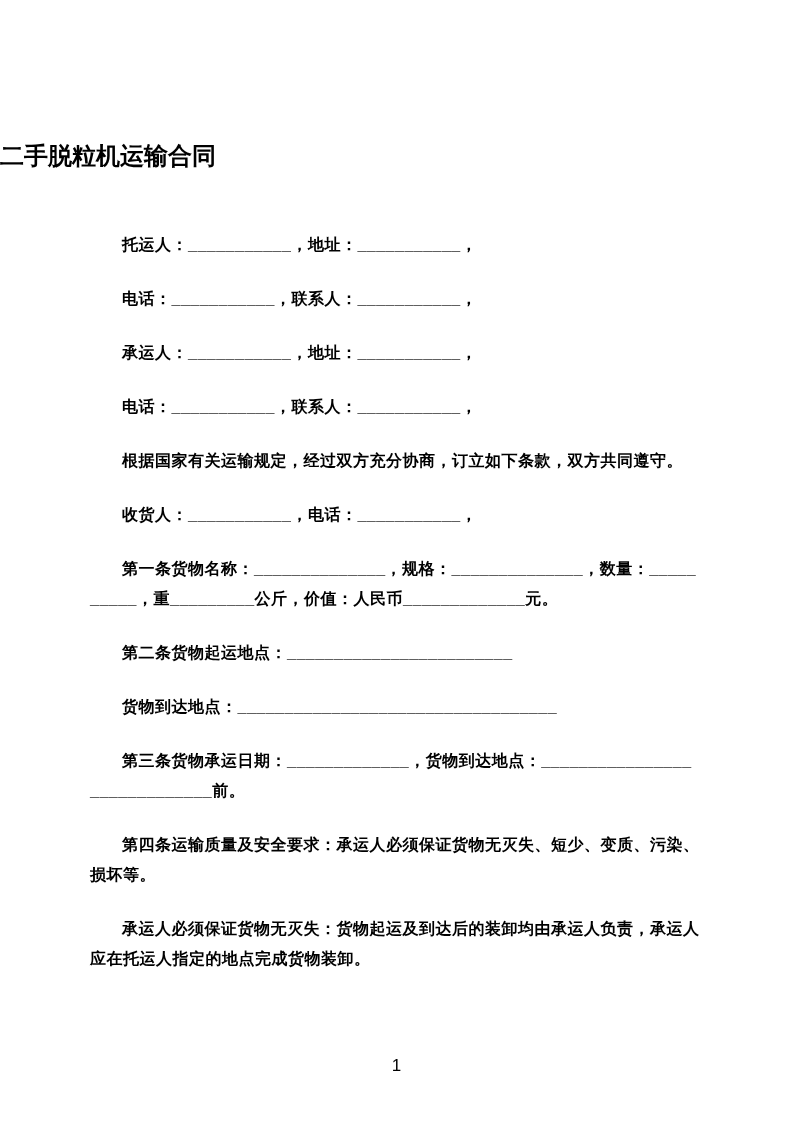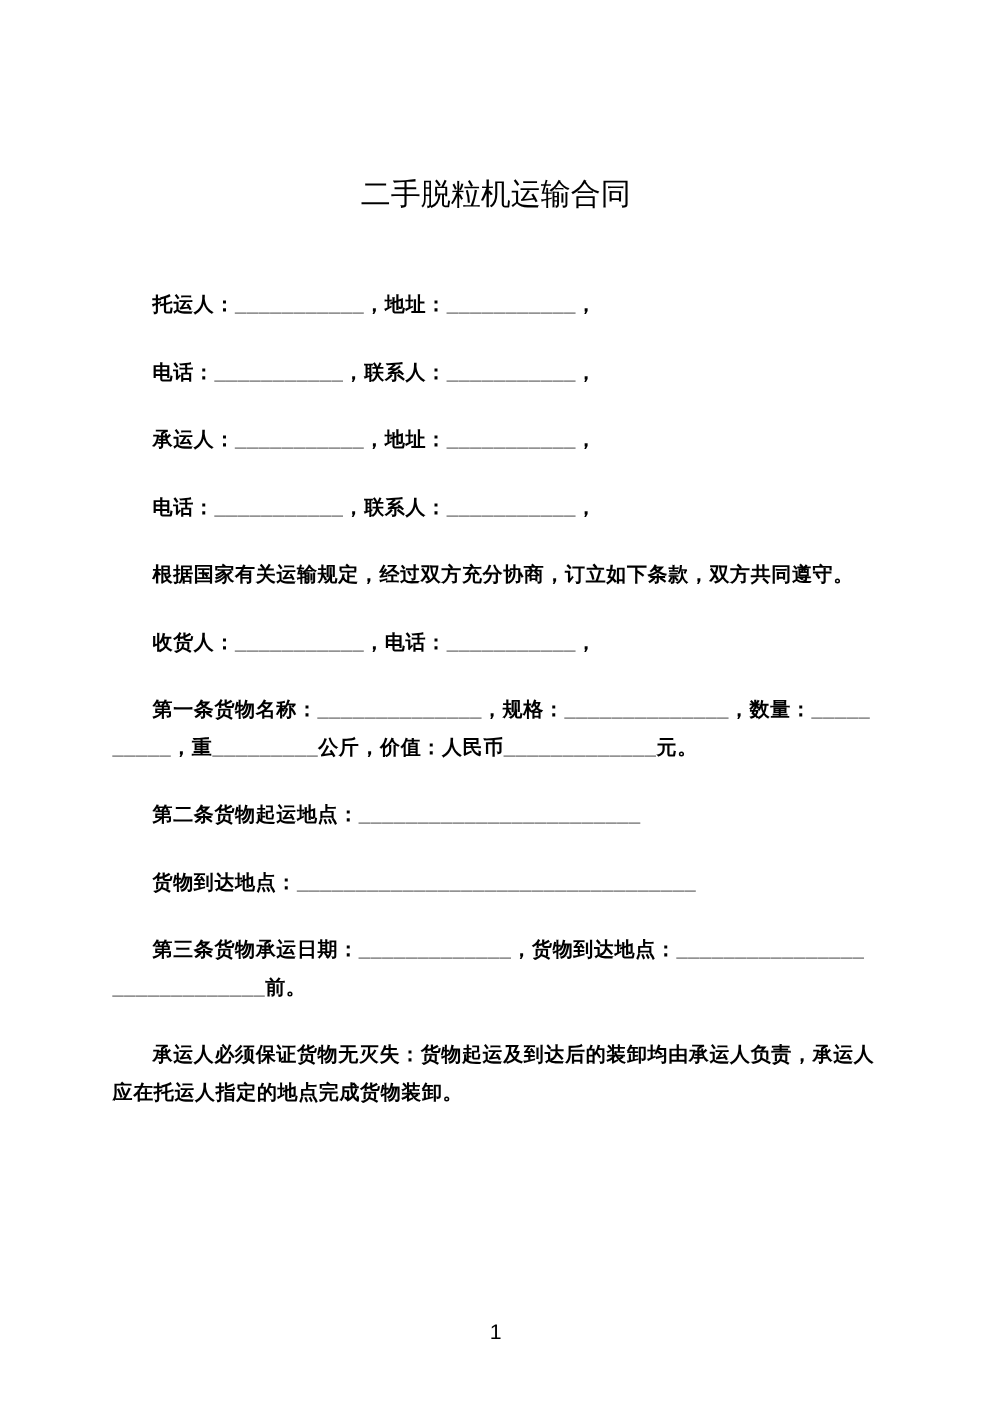--- a/index.html
+++ b/index.html
@@ -14,24 +14,23 @@
     background: #ffffff;
     color: #000000;
     font-family: "Liberation Sans", sans-serif;
     font-weight: bold;
     overflow: hidden;
     box-sizing: border-box;
   }
   .doc-title {
     margin: 138px 0 0 0;
     padding: 0;
-    text-align: center;
     font-size: 24px;
     line-height: 36px;
-    font-weight: normal;
+    font-weight: bold;
   }
   .content {
     padding: 0 93px 0 90px;
   }
   .para {
     font-size: 16px;
     line-height: 30px;
     margin: 0 0 24px 0;
     text-indent: 2em;
     word-break: break-all;
@@ -73,20 +72,21 @@
     <p class="para">收货人：___________，电话：___________，</p>
 
     <p class="para">第一条货物名称：______________，规格：______________，数量：__________，重_________公斤，价值：人民币_____________元。</p>
 
     <p class="para">第二条货物起运地点：________________________</p>
 
     <p class="para">货物到达地点：__________________________________</p>
 
     <p class="para">第三条货物承运日期：_____________，货物到达地点：_____________________________前。</p>
 
+    <p class="para">第四条运输质量及安全要求：承运人必须保证货物无灭失、短少、变质、污染、损坏等。</p>
 
     <p class="para">承运人必须保证货物无灭失：货物起运及到达后的装卸均由承运人负责，承运人应在托运人指定的地点完成货物装卸。</p>
 
   </div>
 
   <div class="page-footer">1</div>
 
 </div>
 
 </body></html>

